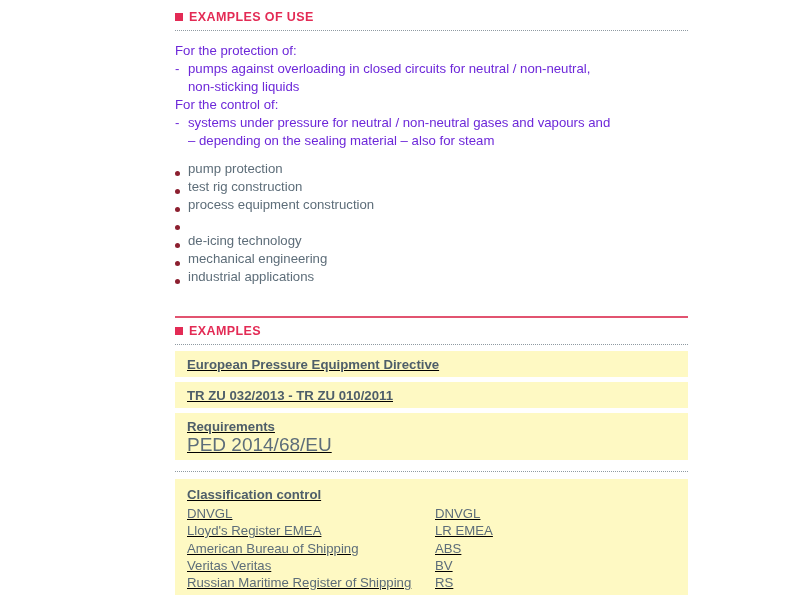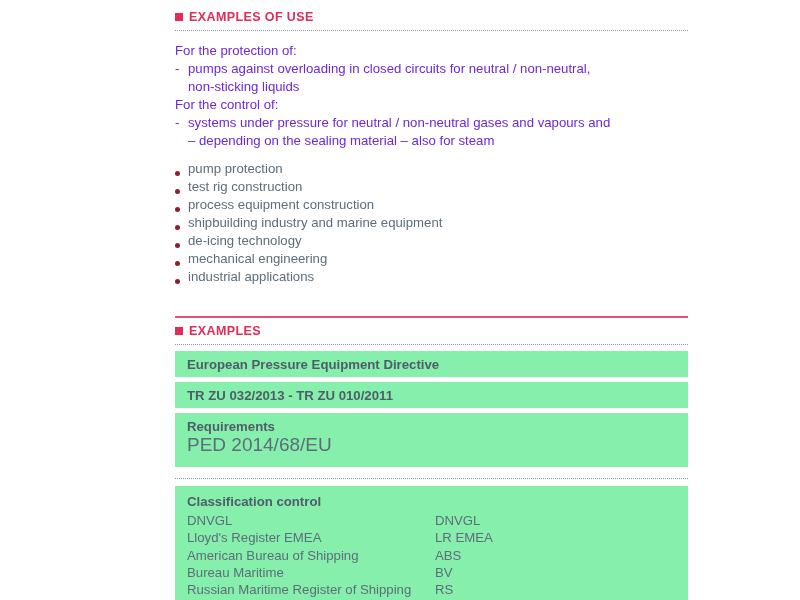--- a/index.html
+++ b/index.html
@@ -72,36 +72,37 @@
   }
   
   .red-rule {
     margin-top: 32px;
     height: 2px;
     background: #e25370;
   }
   .approvals-head { margin-top: 6px; }
   .approvals-table { margin-top: 6px; }
   .bar {
-    background: #86efac;
+    background: #fef9c3;
     padding: 0 12px;
     margin-bottom: 5px;
+    text-decoration: underline;
   }
   .bar-single {
     height: 26px;
     display: flex;
     align-items: center;
   }
   .bar-title {
     color: #4e5e69;
     font-size: 13.2px;
     font-weight: bold;
   }
   .bar-double {
-    height: 54px;
+    height: 47px;
     padding-top: 5px;
     margin-bottom: 0;
   }
   .bar-double .row-line { line-height: 18px; display: block; }
   .bar-value { color: #5d6d79; font-size: 19px; font-weight: normal; }
   .table-divider { margin-top: 11px; margin-bottom: 0; border-bottom: 1px dotted #8f9aa2; }
   .bar-society {
     margin-top: 7px;
     padding-top: 6px;
     padding-bottom: 4px;
@@ -159,21 +160,20 @@
       <div class="bullet-item">
         <span class="bullet-dot"></span>
         <span>test rig construction</span>
       </div>
       <div class="bullet-item">
         <span class="bullet-dot"></span>
         <span>process equipment construction</span>
       </div>
       <div class="bullet-item">
         <span class="bullet-dot"></span>
-        <span>shipbuilding industry and marine equipment</span>
       </div>
       <div class="bullet-item">
         <span class="bullet-dot"></span>
         <span>de-icing technology</span>
       </div>
       <div class="bullet-item">
         <span class="bullet-dot"></span>
         <span>mechanical engineering</span>
       </div>
       <div class="bullet-item">
@@ -209,21 +209,21 @@
         </div>
         <div class="soc-row">
           <span class="soc-name">Lloyd's Register EMEA</span>
           <span class="soc-code">LR EMEA</span>
         </div>
         <div class="soc-row">
           <span class="soc-name">American Bureau of Shipping</span>
           <span class="soc-code">ABS</span>
         </div>
         <div class="soc-row">
-          <span class="soc-name">Bureau Maritime</span>
+          <span class="soc-name">Veritas Veritas</span>
           <span class="soc-code">BV</span>
         </div>
         <div class="soc-row">
           <span class="soc-name">Russian Maritime Register of Shipping</span>
           <span class="soc-code">RS</span>
         </div>
       </div>
     </div>
 
   </div>

